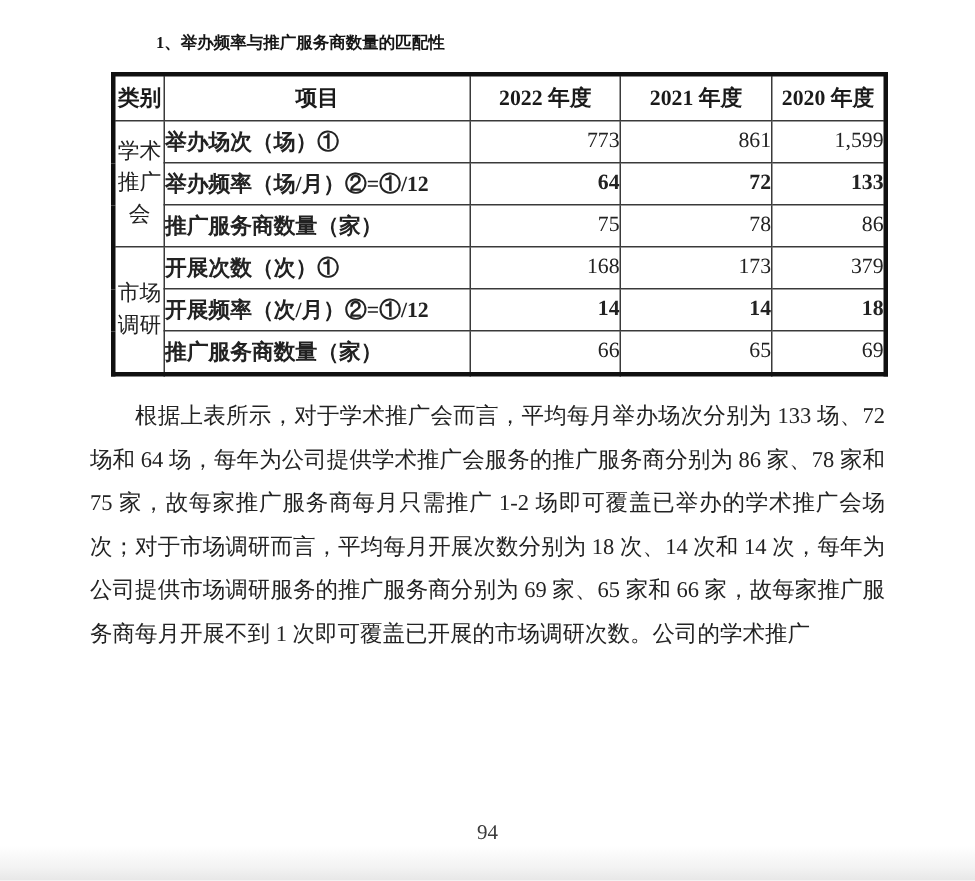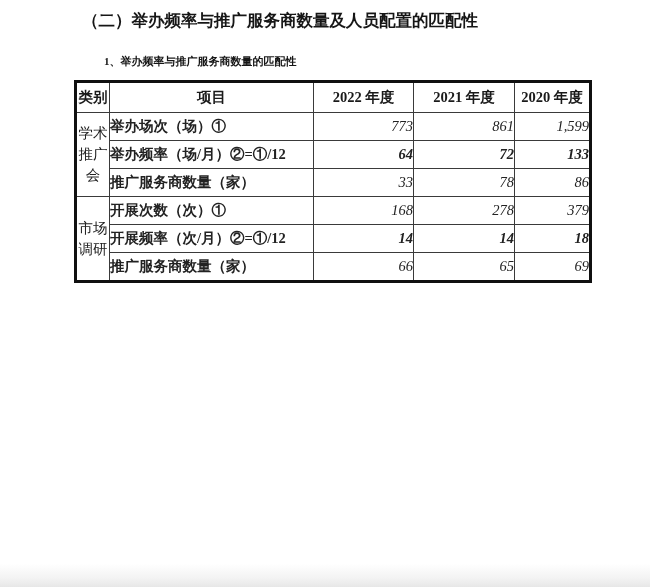--- a/index.html
+++ b/index.html
@@ -57,35 +57,33 @@
     text-align:center;vertical-align:middle;
     word-break:break-all;line-height:21px;
     padding:0 3px;font-size:14.5px;
   }
   td.item{
     text-align:left;padding-left:7px;font-weight:bold;
   }
   td.val{
     text-align:right;padding-right:7px;
     font-variant-numeric:tabular-nums;
-    font-style:italic;
   }
   tr.bold-row td.val{font-weight:bold;}
   .page-number{
     position:absolute;left:0;top:548px;width:650px;
     text-align:center;font-size:14px;color:#3c3c3c;
   }
 </style>
 </head>
 <body>
 
 <div class="page">
   <div class="content">
 
-    <h2 class="sec">（二）举办频率与推广服务商数量及人员配置的匹配性</h2>
 
     <h3 class="subsec">1、举办频率与推广服务商数量的匹配性</h3>
 
 
     <table class="freq">
       <colgroup>
         <col style="width:34px">
         <col style="width:204px">
         <col style="width:100px">
         <col style="width:101px">
@@ -109,42 +107,44 @@
             <td class="val">1,599</td>
           </tr>
           <tr class="bold-row">
             <td class="item">举办频率（场/月）②=①/12</td>
             <td class="val">64</td>
             <td class="val">72</td>
             <td class="val">133</td>
           </tr>
           <tr>
             <td class="item">推广服务商数量（家）</td>
-            <td class="val">33</td>
+            <td class="val">75</td>
             <td class="val">78</td>
             <td class="val">86</td>
           </tr>
           <tr>
             <td class="cat" rowspan="3">市场调研</td>
             <td class="item">开展次数（次）①</td>
             <td class="val">168</td>
-            <td class="val">278</td>
+            <td class="val">173</td>
             <td class="val">379</td>
           </tr>
           <tr class="bold-row">
             <td class="item">开展频率（次/月）②=①/12</td>
             <td class="val">14</td>
             <td class="val">14</td>
             <td class="val">18</td>
           </tr>
           <tr>
             <td class="item">推广服务商数量（家）</td>
             <td class="val">66</td>
             <td class="val">65</td>
             <td class="val">69</td>
           </tr>
         </tbody>
     </table>
 
+    <p class="para">根据上表所示，对于学术推广会而言，平均每月举办场次分别为 133 场、72 场和 64 场，每年为公司提供学术推广会服务的推广服务商分别为 86 家、78 家和 75 家，故每家推广服务商每月只需推广 1-2 场即可覆盖已举办的学术推广会场次；对于市场调研而言，平均每月开展次数分别为 18 次、14 次和 14 次，每年为公司提供市场调研服务的推广服务商分别为 69 家、65 家和 66 家，故每家推广服务商每月开展不到 1 次即可覆盖已开展的市场调研次数。公司的学术推广</p>
 
   </div>
 
+  <div class="page-number">94</div>
 </div>
 
 </body></html>

